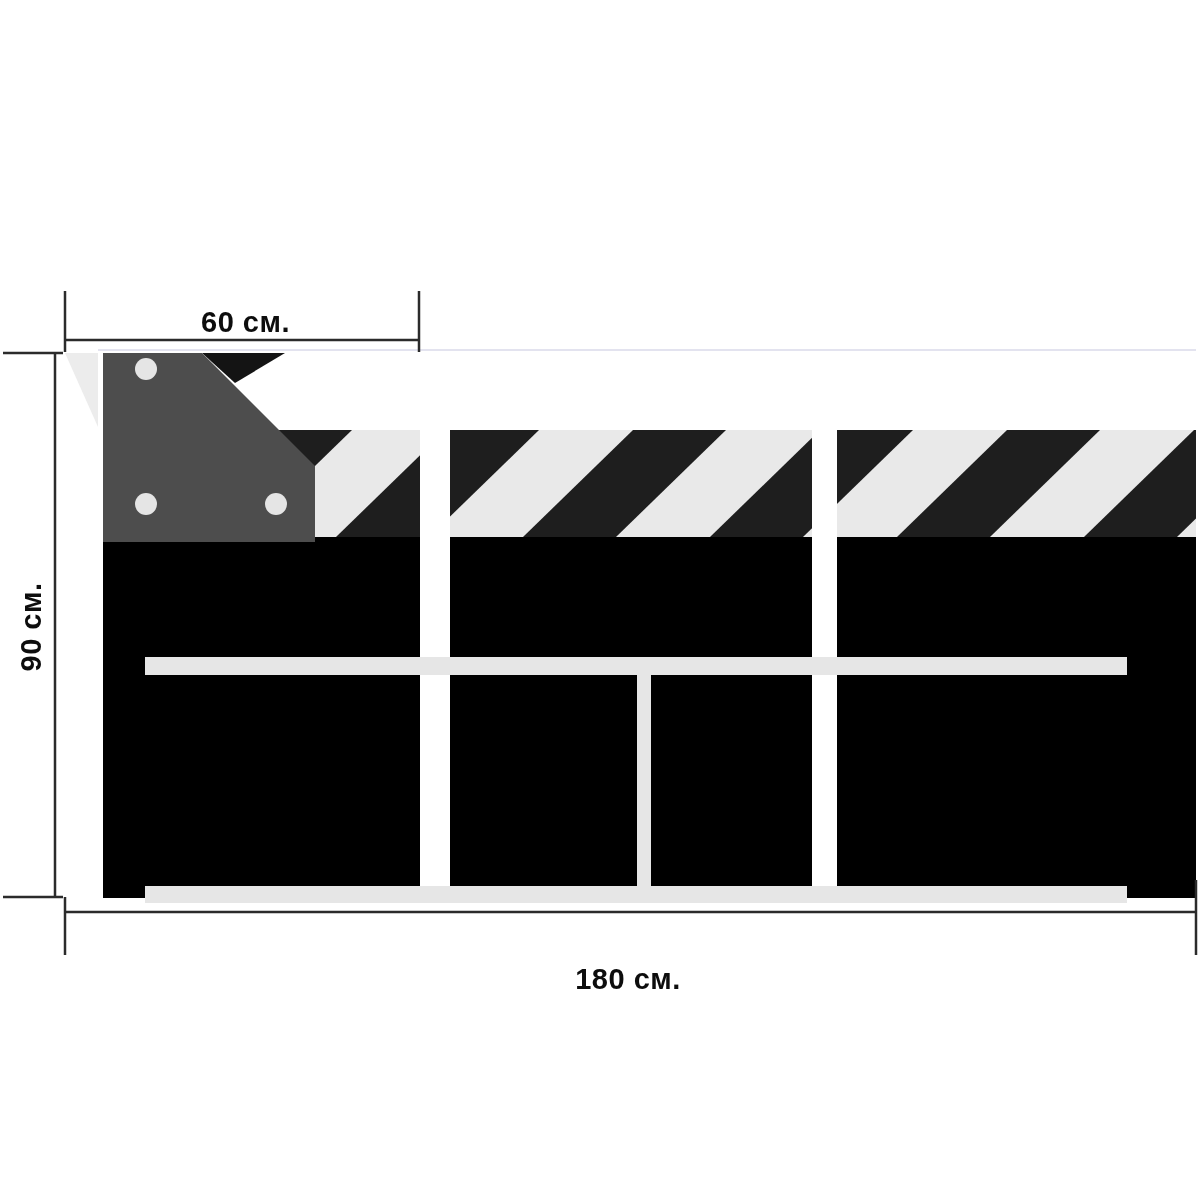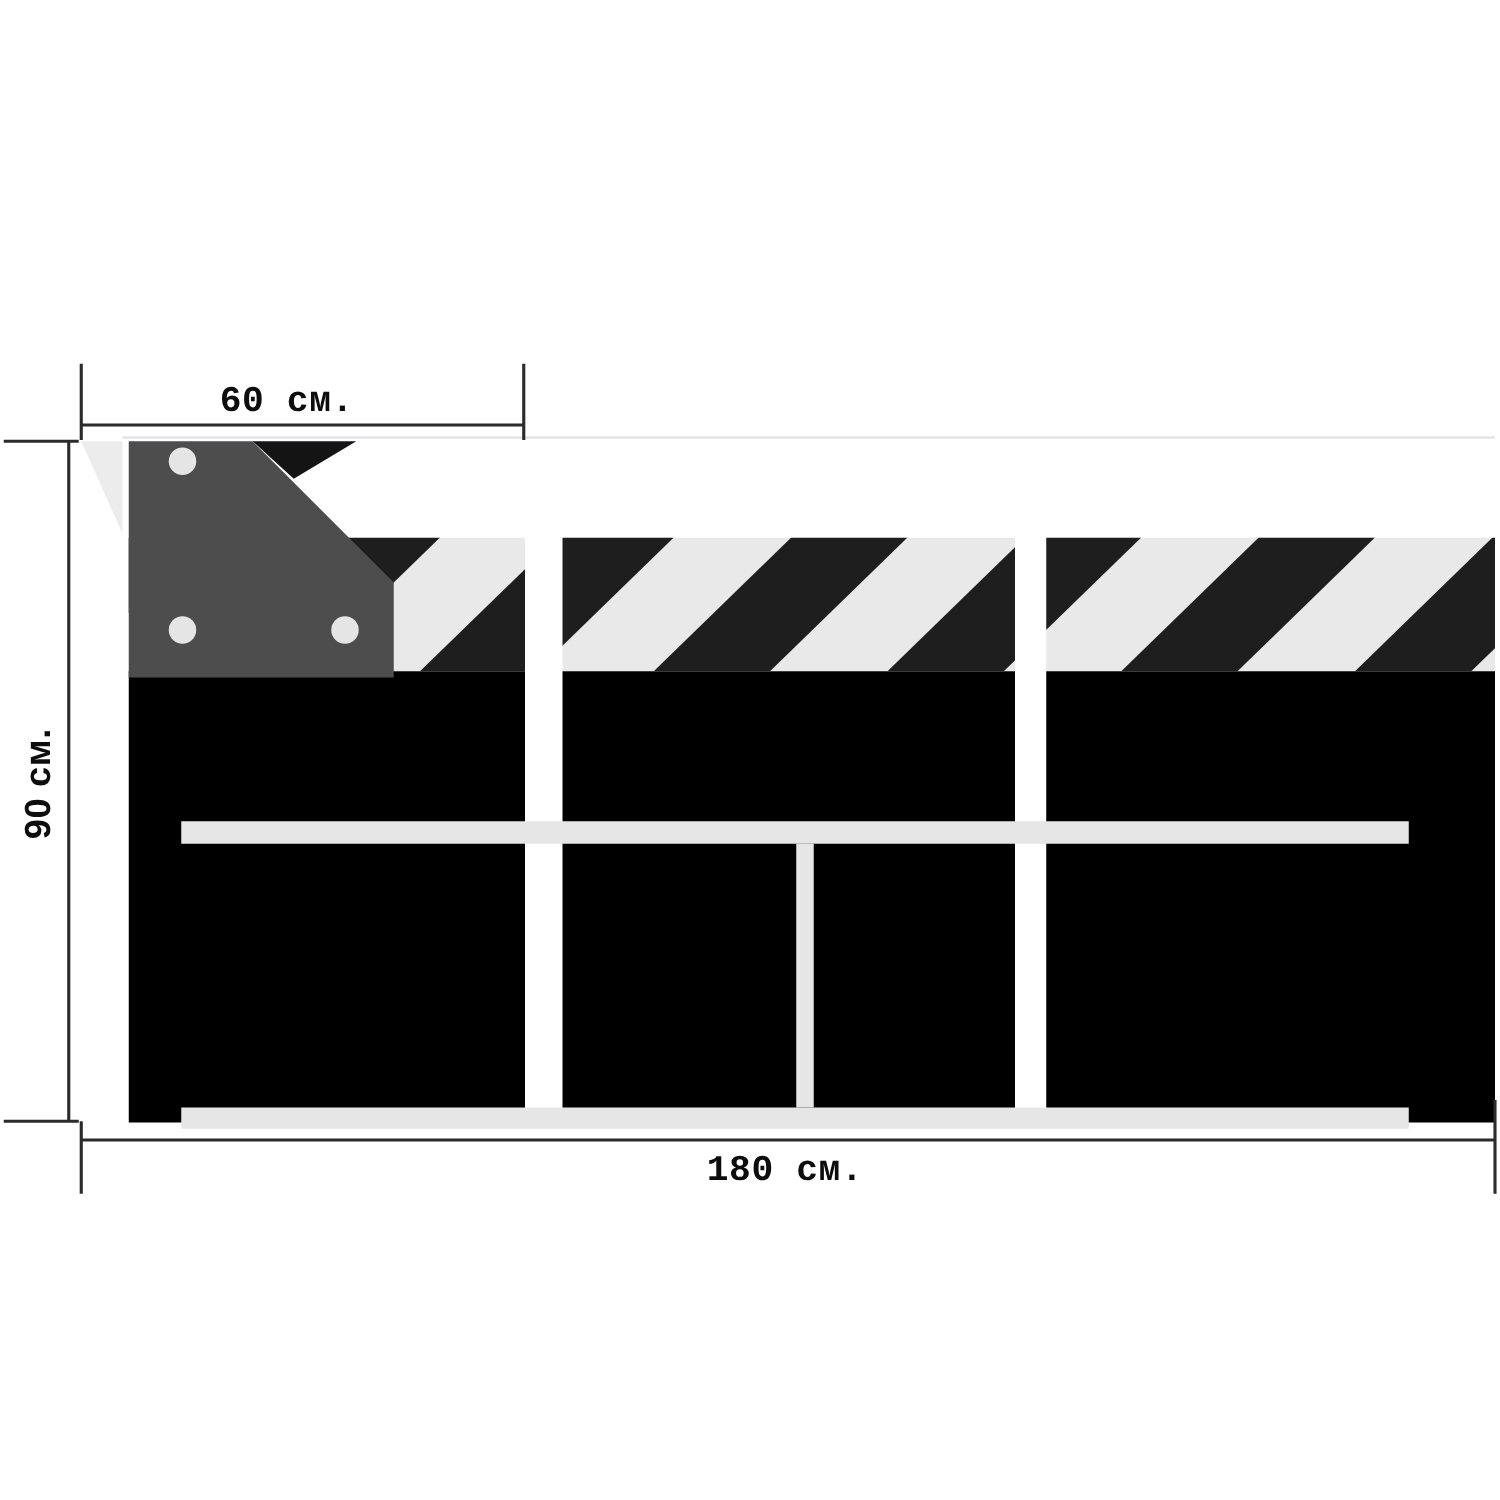--- a/index.html
+++ b/index.html
@@ -24,37 +24,35 @@
     position: absolute;
     font-weight: bold;
     font-size: 29px;
     letter-spacing: 0.5px;
     color: #0d0d0d;
     text-align: center;
     white-space: nowrap;
     line-height: 34px;
   }
   .dim-label-top {
-    left: 142px;
+    left: 158px;
     top: 305px;
     width: 175px;
-    font-family: Liberation Mono, monospace;
   }
   .dim-label-left {
     left: -49px;
     top: 610px;
     width: 160px;
     height: 34px;
     transform: rotate(-90deg);
   }
   .dim-label-bottom {
     left: 528px;
-    top: 920px;
+    top: 962px;
     width: 200px;
-    font-family: Liberation Mono, monospace;
   }
 </style>
 </head>
 <body>
 
 <div class="canvas">
 
   <svg class="drawing-svg" width="1200" height="1200" viewBox="0 0 1200 1200">
 
     <defs>

